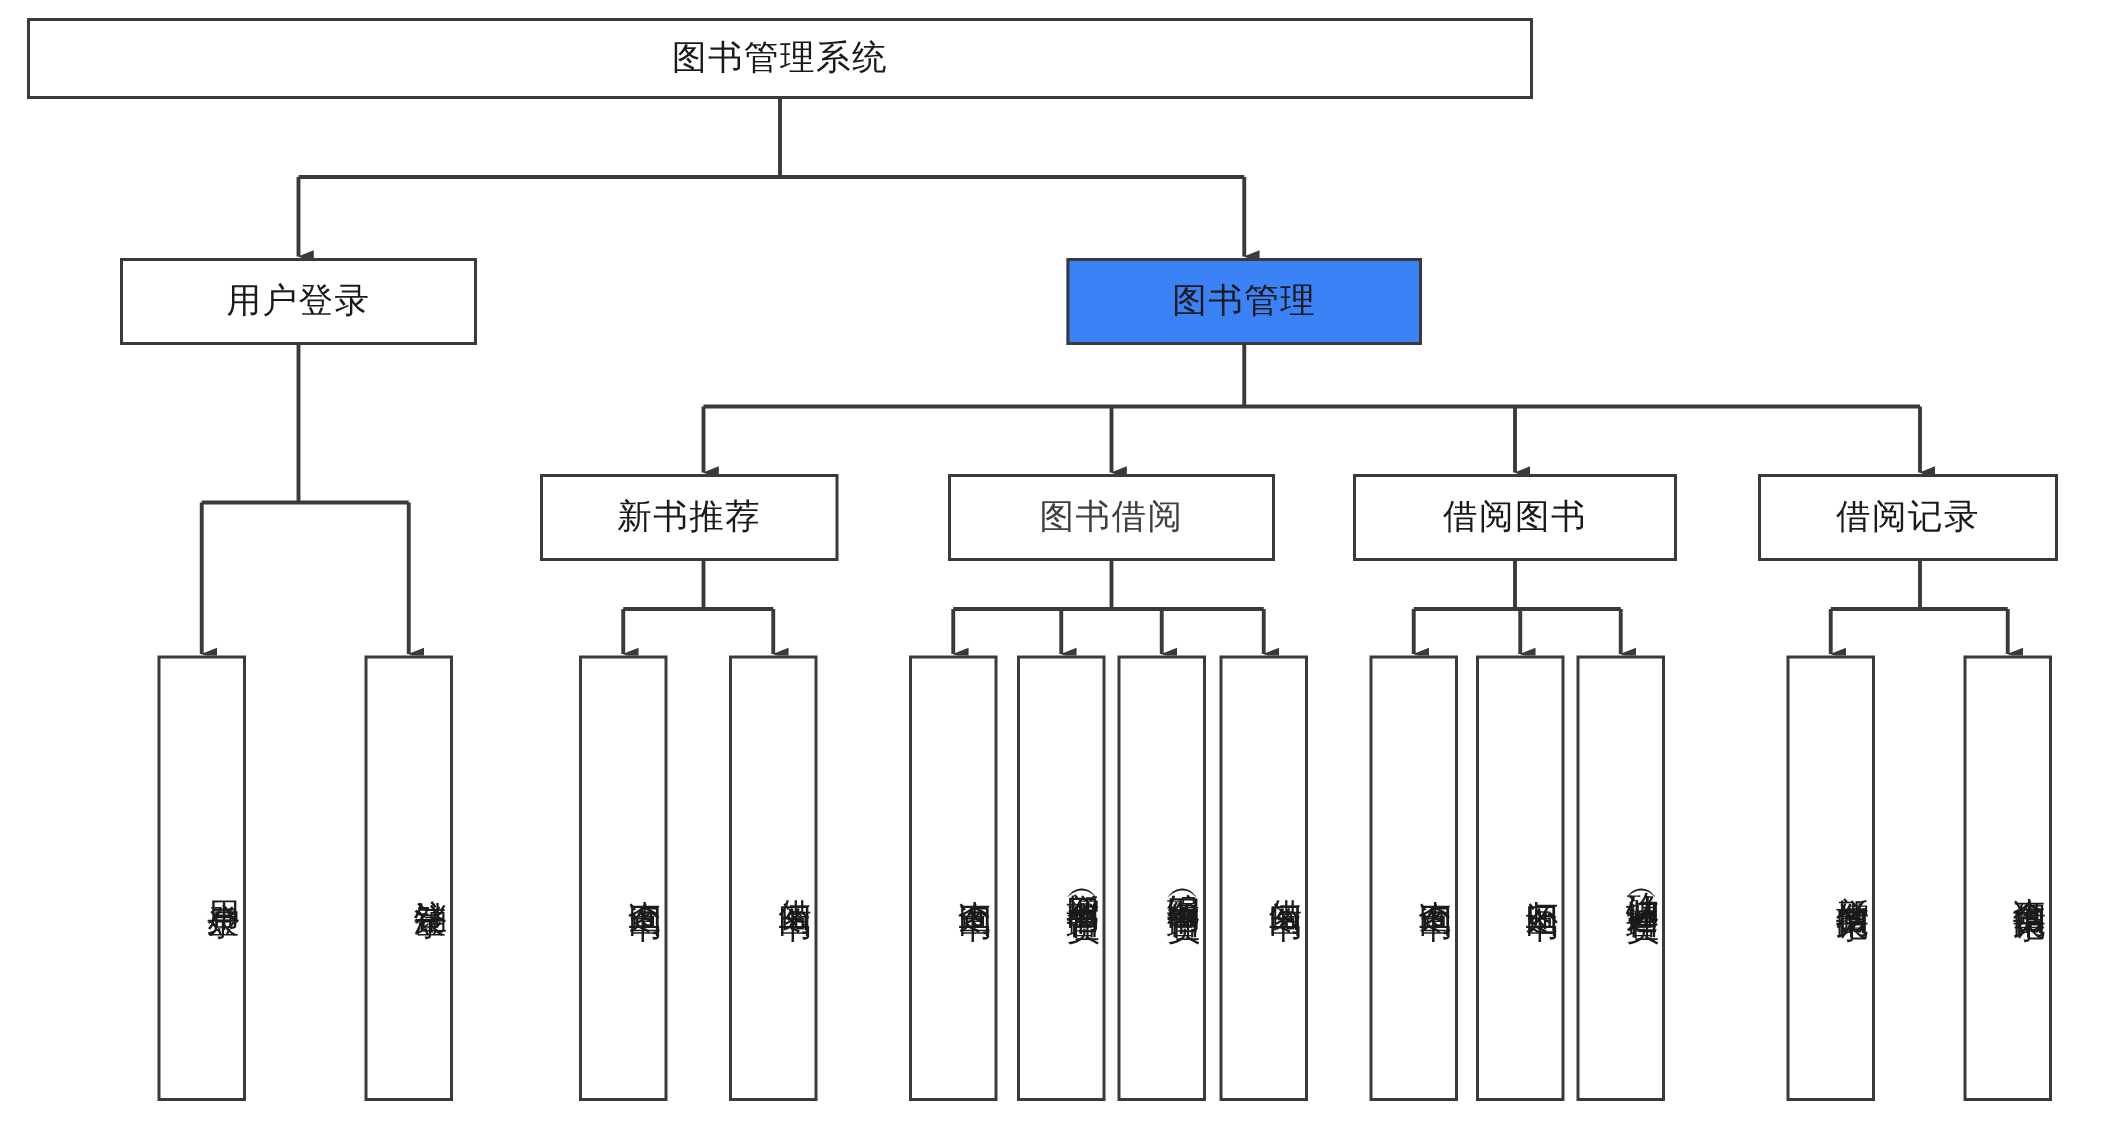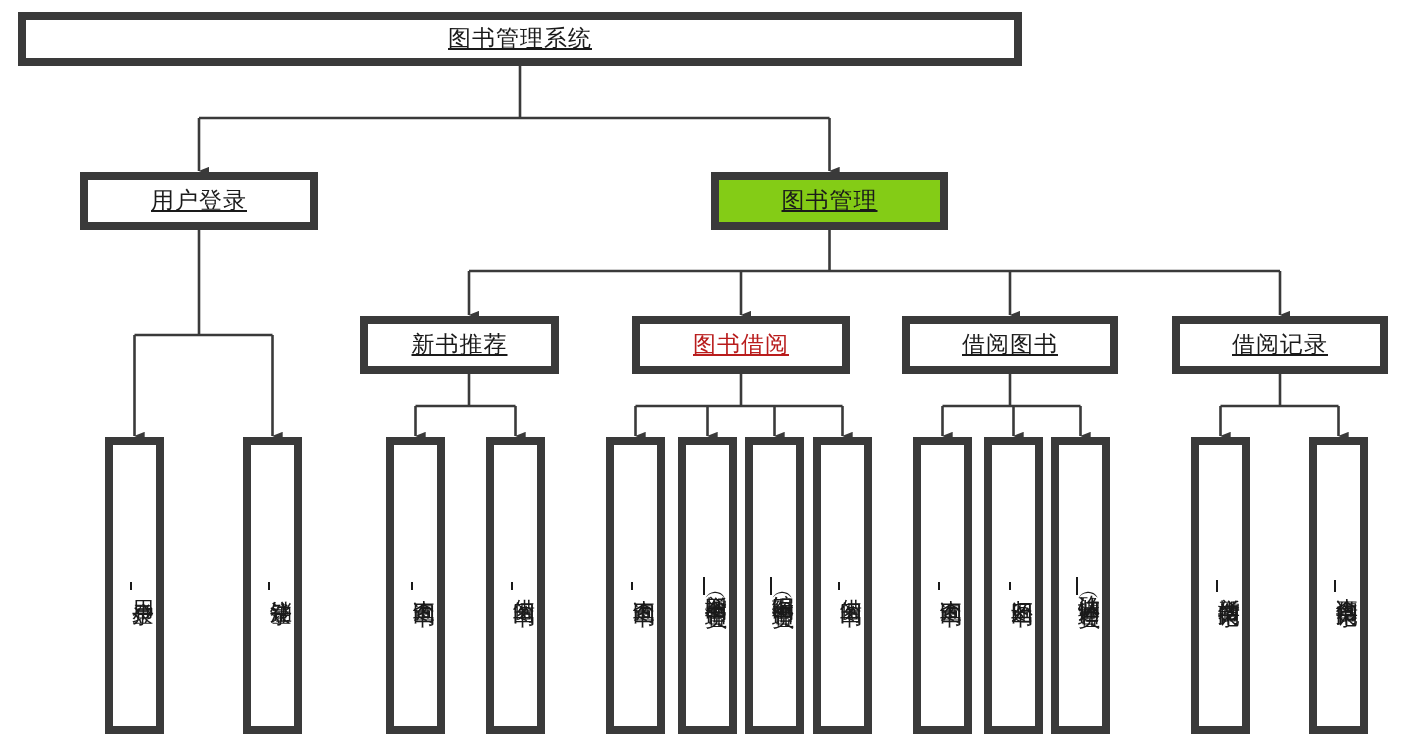--- a/index.html
+++ b/index.html
@@ -22,28 +22,27 @@
     position: absolute;
     left: 0;
     top: 0;
     width: 1405px;
     height: 747px;
     pointer-events: none;
   }
   .node {
     position: absolute;
     box-sizing: border-box;
-    border: 8px solid #c4b5fd;
+    border: 2px solid #c4b5fd;
     background: #ffffff;
     display: flex;
     align-items: center;
     justify-content: center;
     color: #1a1a1a;
     z-index: 2;
-    text-decoration: underline;
   }
   .node.horiz {
     font-size: 23px;
     letter-spacing: 1px;
     line-height: 1.2;
   }
   .node.vert {
     writing-mode: vertical-rl;
     text-orientation: upright;
     font-size: 22px;
@@ -120,33 +119,33 @@
       </g>
   </svg>
 
   <div id="nodes">
       <div class="node horiz" style="left: 18px; top: 12px; width: 1004px; height: 54px; border-color: rgb(58, 58, 58); background: rgb(255, 255, 255); color: rgb(26, 26, 26);">
         <span class="hlabel">图书管理系统</span>
       </div>
       <div class="node horiz" style="left: 80px; top: 172px; width: 238px; height: 58px; border-color: rgb(58, 58, 58); background: rgb(255, 255, 255); color: rgb(26, 26, 26);">
         <span class="hlabel">用户登录</span>
       </div>
-      <div class="node horiz" style="left: 711px; top: 172px; width: 237px; height: 58px; border-color: rgb(58, 58, 58); background: #84cc16; color: rgb(26, 26, 26);">
+      <div class="node horiz" style="left: 711px; top: 172px; width: 237px; height: 58px; border-color: rgb(58, 58, 58); background: #3b82f6; color: rgb(26, 26, 26);">
         <span class="hlabel">图书管理</span>
       </div>
       <div class="node horiz" style="left: 360px; top: 316px; width: 199px; height: 58px; border-color: rgb(58, 58, 58); background: rgb(255, 255, 255); color: rgb(26, 26, 26);">
         <span class="hlabel">新书推荐</span>
       </div>
-      <div class="node horiz" style="left: 632px; top: 316px; width: 218px; height: 58px; border-color: rgb(58, 58, 58); background: rgb(255, 255, 255); color: #b91c1c;">
+      <div class="node horiz" style="left: 632px; top: 316px; width: 218px; height: 58px; border-color: rgb(58, 58, 58); background: rgb(255, 255, 255); color: #404040;">
         <span class="hlabel">图书借阅</span>
       </div>
       <div class="node horiz" style="left: 902px; top: 316px; width: 216px; height: 58px; border-color: rgb(58, 58, 58); background: rgb(255, 255, 255); color: rgb(26, 26, 26);">
         <span class="hlabel">借阅图书</span>
       </div>
-      <div class="node horiz" style="left: 1172px; top: 316px; width: 216px; height: 58px; border-color: rgb(58, 58, 58); background: rgb(255, 255, 255); color: rgb(26, 26, 26);">
+      <div class="node horiz" style="left: 1172px; top: 316px; width: 200px; height: 58px; border-color: rgb(58, 58, 58); background: rgb(255, 255, 255); color: rgb(26, 26, 26);">
         <span class="hlabel">借阅记录</span>
       </div>
       <div class="node vert" style="left: 105px; top: 437px; width: 59px; height: 297px; border-color: rgb(58, 58, 58); background: rgb(255, 255, 255); color: rgb(26, 26, 26);">
         <span class="vlabel">用户登录</span>
       </div>
       <div class="node vert" style="left: 243px; top: 437px; width: 59px; height: 297px; border-color: rgb(58, 58, 58); background: rgb(255, 255, 255); color: rgb(26, 26, 26);">
         <span class="vlabel">注销登录</span>
       </div>
       <div class="node vert" style="left: 386px; top: 437px; width: 59px; height: 297px; border-color: rgb(58, 58, 58); background: rgb(255, 255, 255); color: rgb(26, 26, 26);">
         <span class="vlabel">查询图书</span>

